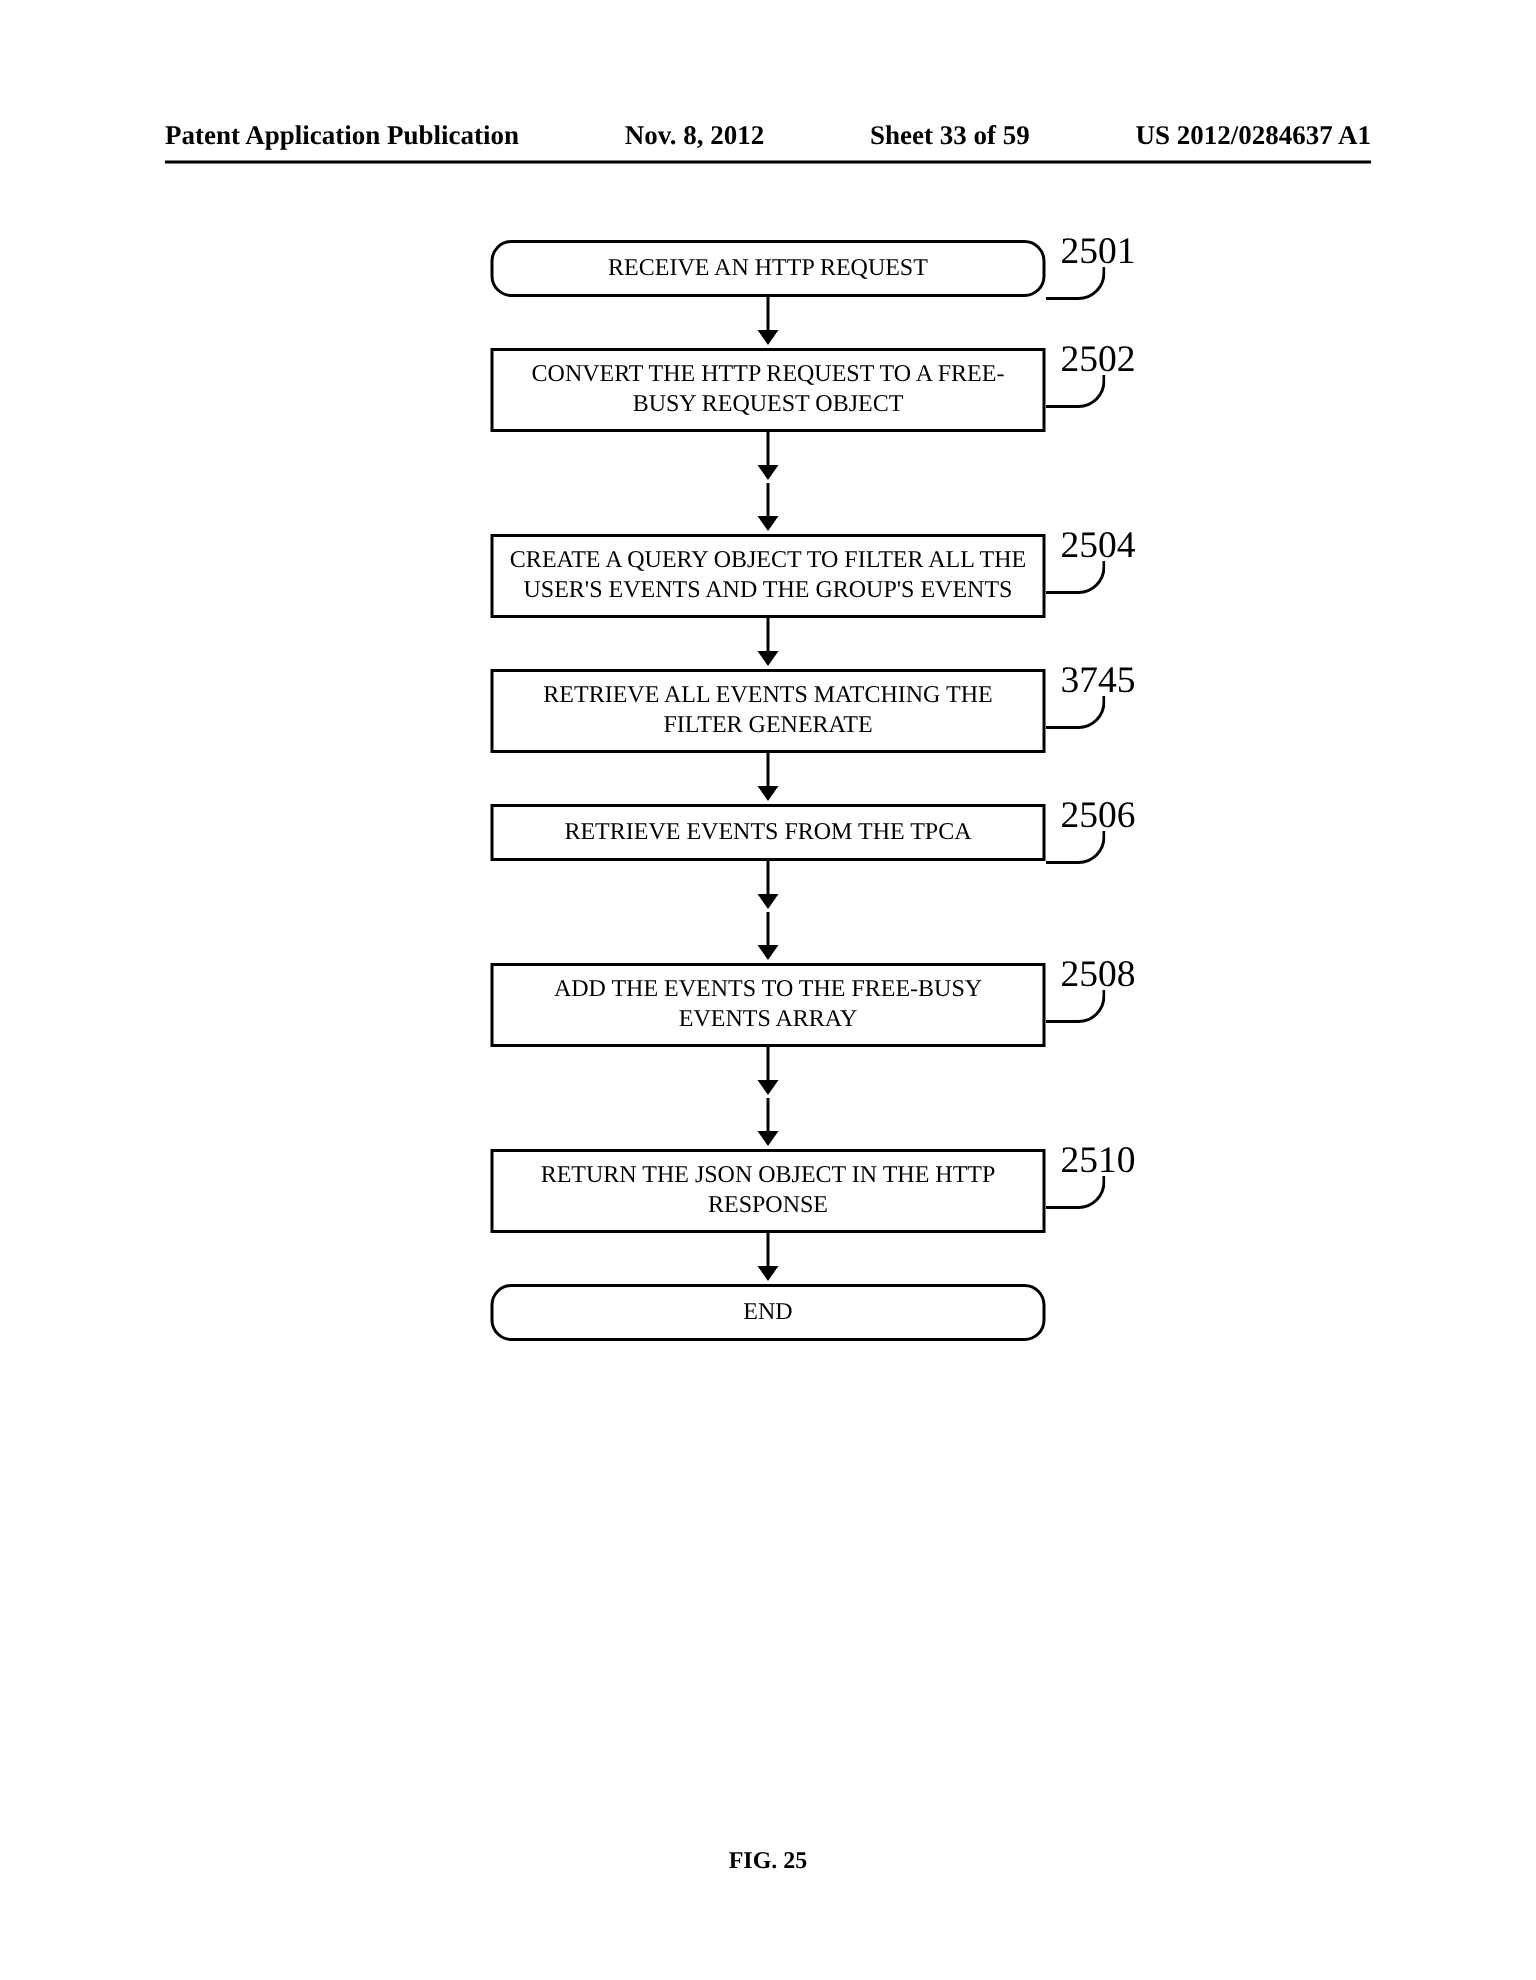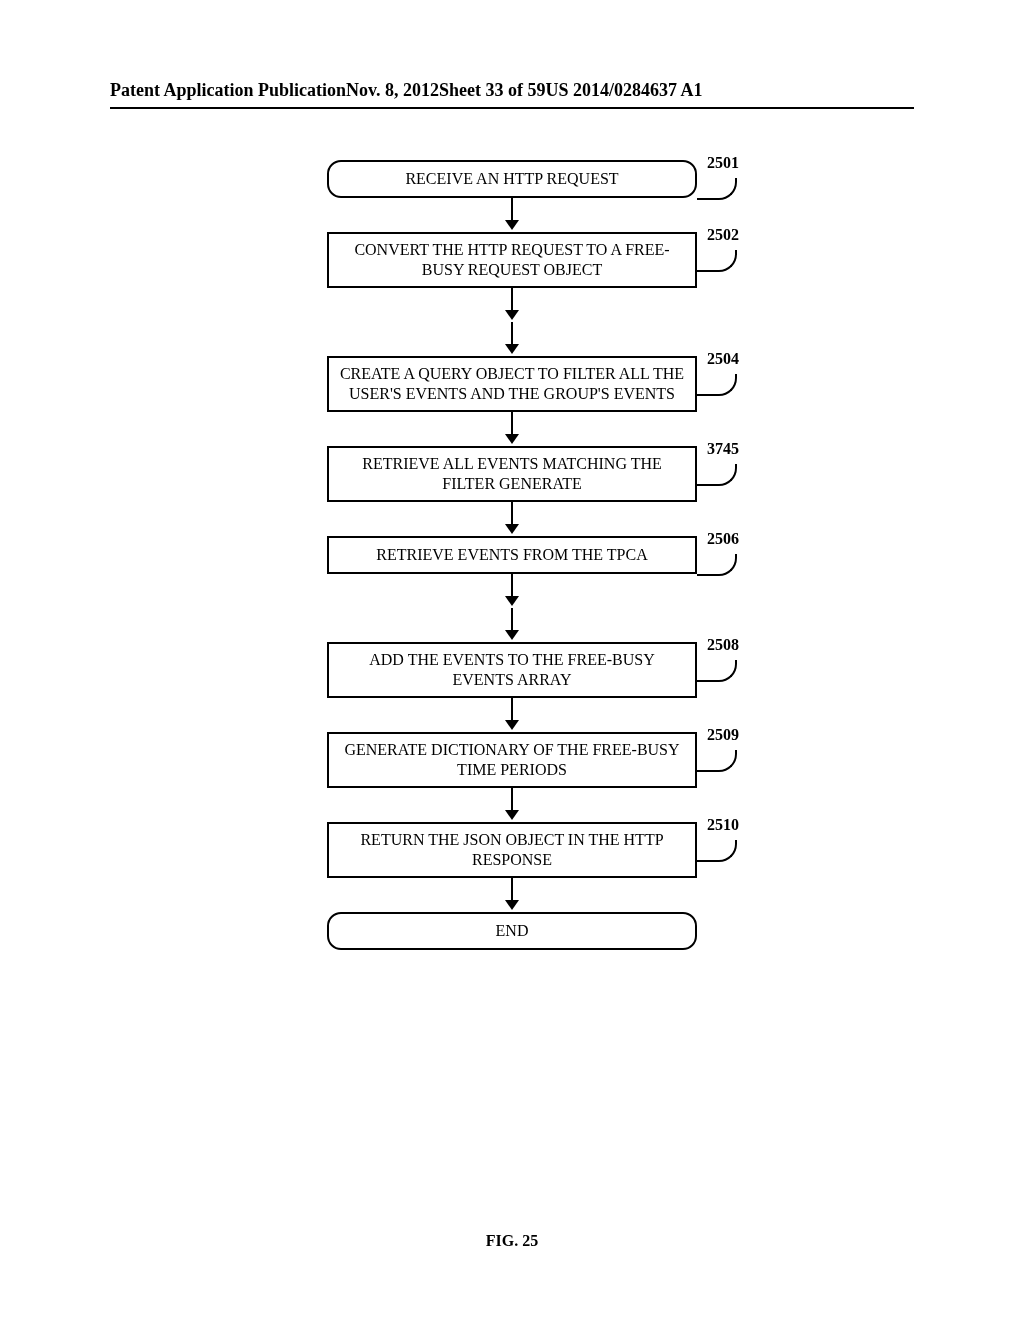--- a/index.html
+++ b/index.html
@@ -16,20 +16,21 @@
     position: absolute;
     top: 80px;
     left: 0;
     right: 0;
     font-size: 18px;
     font-weight: bold;
     padding: 0 110px 8px 110px;
   }
   .header-row {
     display: flex;
+    justify-content: space-between;
     align-items: baseline;
     border-bottom: 2px solid #000;
     padding-bottom: 6px;
   }
   .flowchart {
     position: absolute;
     top: 160px;
     left: 0;
     right: 0;
     display: flex;
@@ -59,22 +60,22 @@
     min-height: 52px;
     padding-left: 10px;
   }
   .box.terminator {
     border-radius: 14px;
   }
   .label {
     position: absolute;
     left: calc(50% + 195px);
     top: -6px;
-    font-size: 16px;
-    font-weight: bold;
+    font-size: 25px;
+    font-weight: normal;
     white-space: nowrap;
     text-align: center;
   }
   .callout {
     position: absolute;
     left: calc(50% + 185px);
     top: 18px;
     width: 38px;
     height: 20px;
     border-bottom: 2px solid #000;
@@ -112,21 +113,21 @@
   }
 </style>
 </head>
 <body>
 
 <div class="header">
   <div class="header-row">
     <span>Patent Application Publication</span>
     <span>Nov. 8, 2012</span>
     <span>Sheet 33 of 59</span>
-    <span>US 2014/0284637 A1</span>
+    <span>US 2012/0284637 A1</span>
   </div>
 </div>
 
 <div class="flowchart" id="flowchart">
     <div class="step-wrap">
       <div class="box terminator">RECEIVE AN HTTP REQUEST</div>
       <div class="label">2501</div>
       <div class="callout"></div>
     </div>
     <div class="arrow">
@@ -179,25 +180,20 @@
     </div>
     <div class="step-wrap">
       <div class="box tall">ADD THE EVENTS TO THE FREE-BUSY EVENTS ARRAY</div>
       <div class="label">2508</div>
       <div class="callout"></div>
     </div>
     <div class="arrow">
       <div class="shaft"></div>
       <div class="head"></div>
     </div>
-    <div class="step-wrap">
-      <div class="box tall">GENERATE DICTIONARY OF THE FREE-BUSY TIME PERIODS</div>
-      <div class="label">2509</div>
-      <div class="callout"></div>
-    </div>
     <div class="arrow">
       <div class="shaft"></div>
       <div class="head"></div>
     </div>
     <div class="step-wrap">
       <div class="box tall">RETURN THE JSON OBJECT IN THE HTTP RESPONSE</div>
       <div class="label">2510</div>
       <div class="callout"></div>
     </div>
     <div class="arrow">

